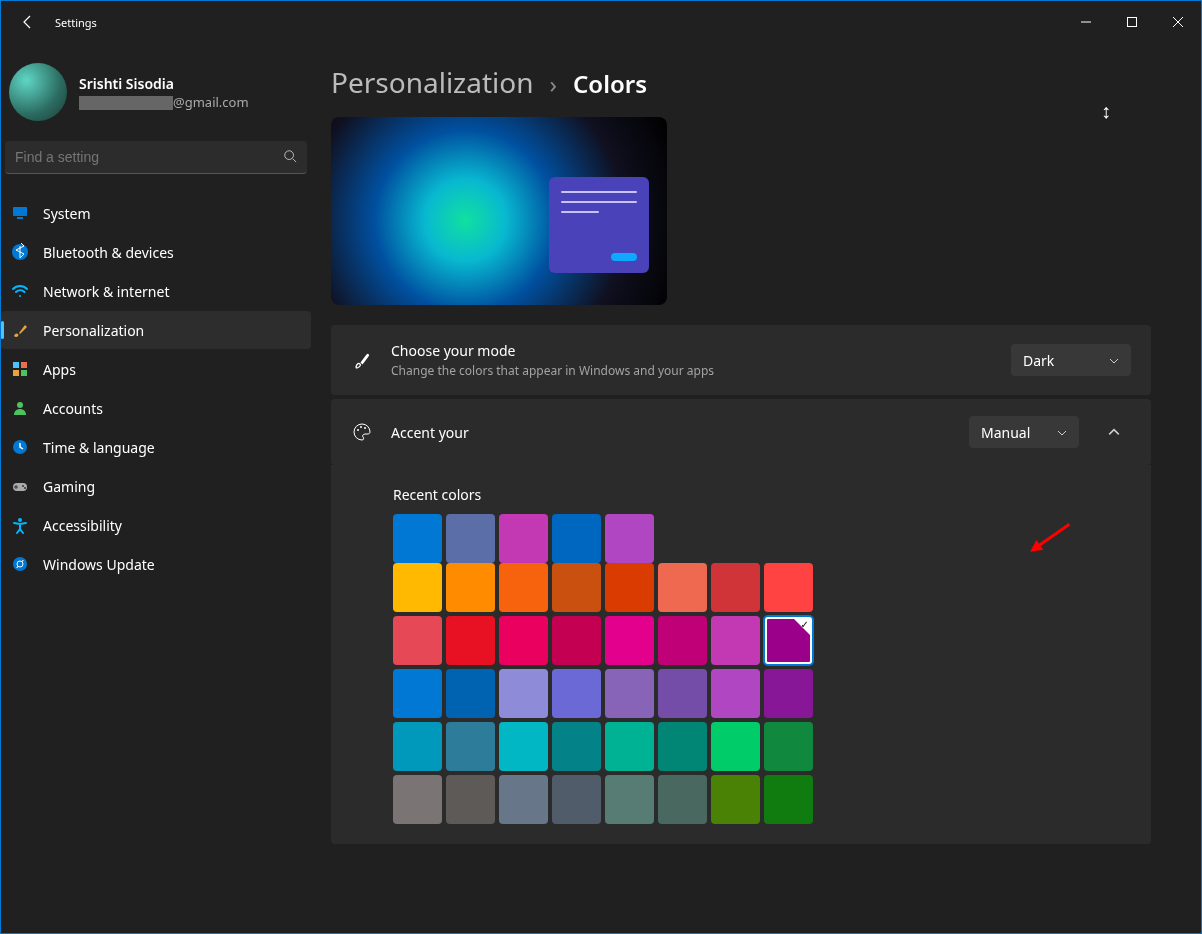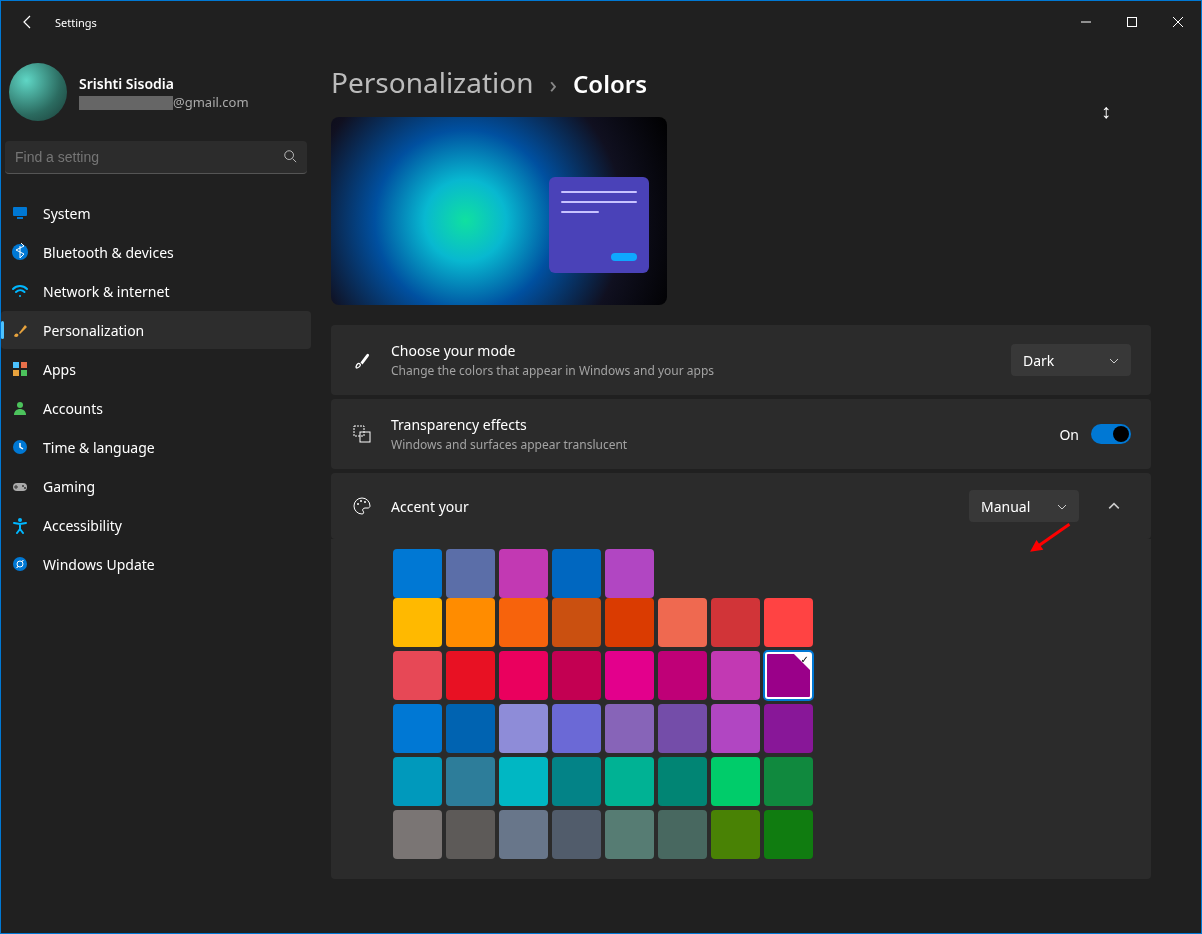--- a/index.html
+++ b/index.html
@@ -391,36 +391,20 @@
         <div class="row-sub">Change the colors that appear in Windows and your apps</div>
       </div>
       <div class="dropdown">
         <span>Dark</span>
         <span><svg width="10" height="10" viewBox="0 0 10 10">
               <path d="M1 3l4 4 4-4" stroke="#ccc" fill="none"></path>
             </svg></span>
       </div>
     </div>
 
-    <div class="settings-row">
-      <span class="row-icon">
-          <svg width="20" height="20" viewBox="0 0 20 20">
-            <rect x="2" y="2" width="10" height="10" stroke="#fff" fill="none" stroke-dasharray="2 1"></rect>
-            <rect x="8" y="8" width="10" height="10" stroke="#fff" fill="none"></rect>
-          </svg>
-        </span>
-      <div class="row-text">
-        <div class="row-title">Transparency effects</div>
-        <div class="row-sub">Windows and surfaces appear translucent</div>
-      </div>
-      <div class="toggle-wrap">
-        <span>On</span>
-        <div class="toggle"></div>
-      </div>
-    </div>
 
     <div class="settings-row">
       <span class="row-icon">
           <svg width="20" height="20" viewBox="0 0 20 20">
             <path d="M10 2a8 8 0 100 16c2 0 2-2 1-3s0-3 2-3h3c1 0 2-1 2-2a8 8 0 00-8-8z" stroke="#fff" fill="none"></path>
             <circle cx="6" cy="8" r="1" fill="#fff"></circle>
             <circle cx="9" cy="5" r="1" fill="#fff"></circle>
             <circle cx="13" cy="6" r="1" fill="#fff"></circle>
           </svg>
         </span>
@@ -434,20 +418,21 @@
             </svg></span>
       </div>
       <div class="expand-btn">
         <svg width="12" height="12" viewBox="0 0 10 10">
             <path d="M1 7l4-4 4 4" stroke="#ccc" fill="none" stroke-width="1.3"></path>
           </svg>
       </div>
     </div>
 
     <div class="accent-expand">
+      <div class="section-label">Recent colors</div>
       <div class="swatch-row" id="recent-row">
           <div class="swatch" style="background: rgb(0, 120, 212);"></div>
           <div class="swatch" style="background: rgb(91, 110, 168);"></div>
           <div class="swatch" style="background: rgb(194, 57, 179);"></div>
           <div class="swatch" style="background: rgb(0, 103, 192);"></div>
           <div class="swatch" style="background: rgb(177, 70, 194);"></div>
         </div>
       <div class="color-grid" id="color-grid">
           <div class="swatch-row">
             <div class="swatch" style="background: rgb(255, 185, 0);"></div>

